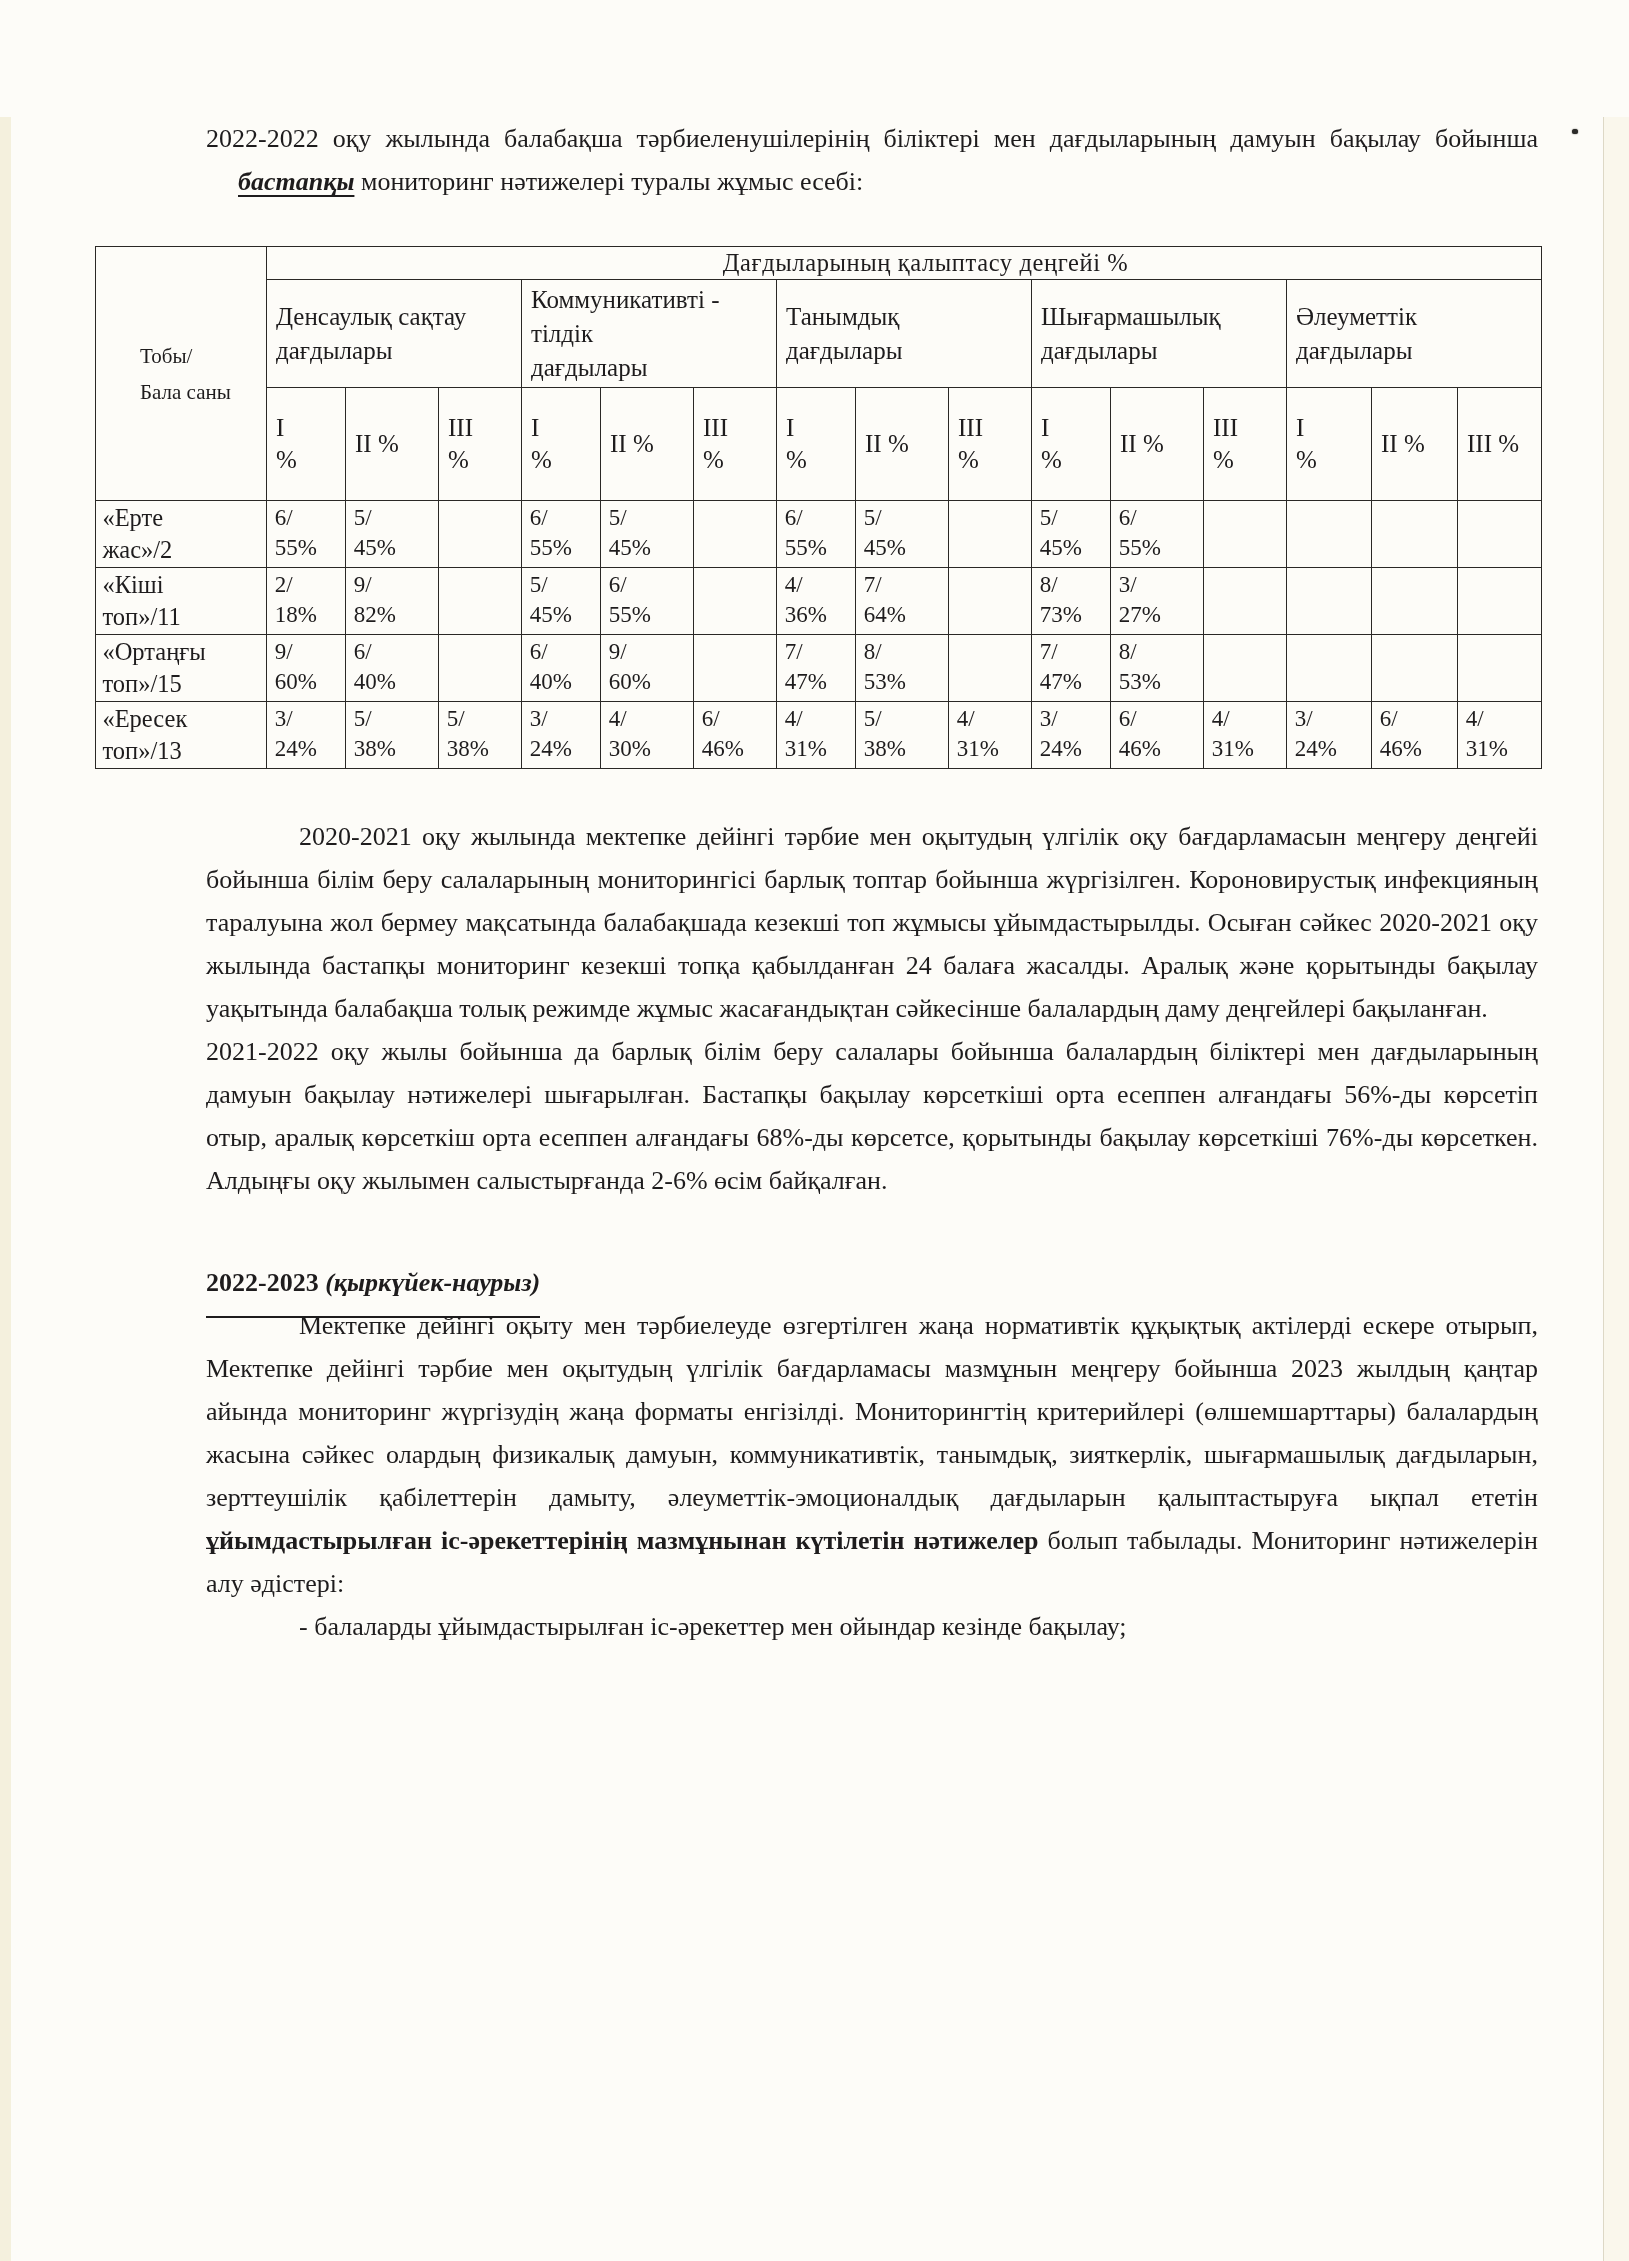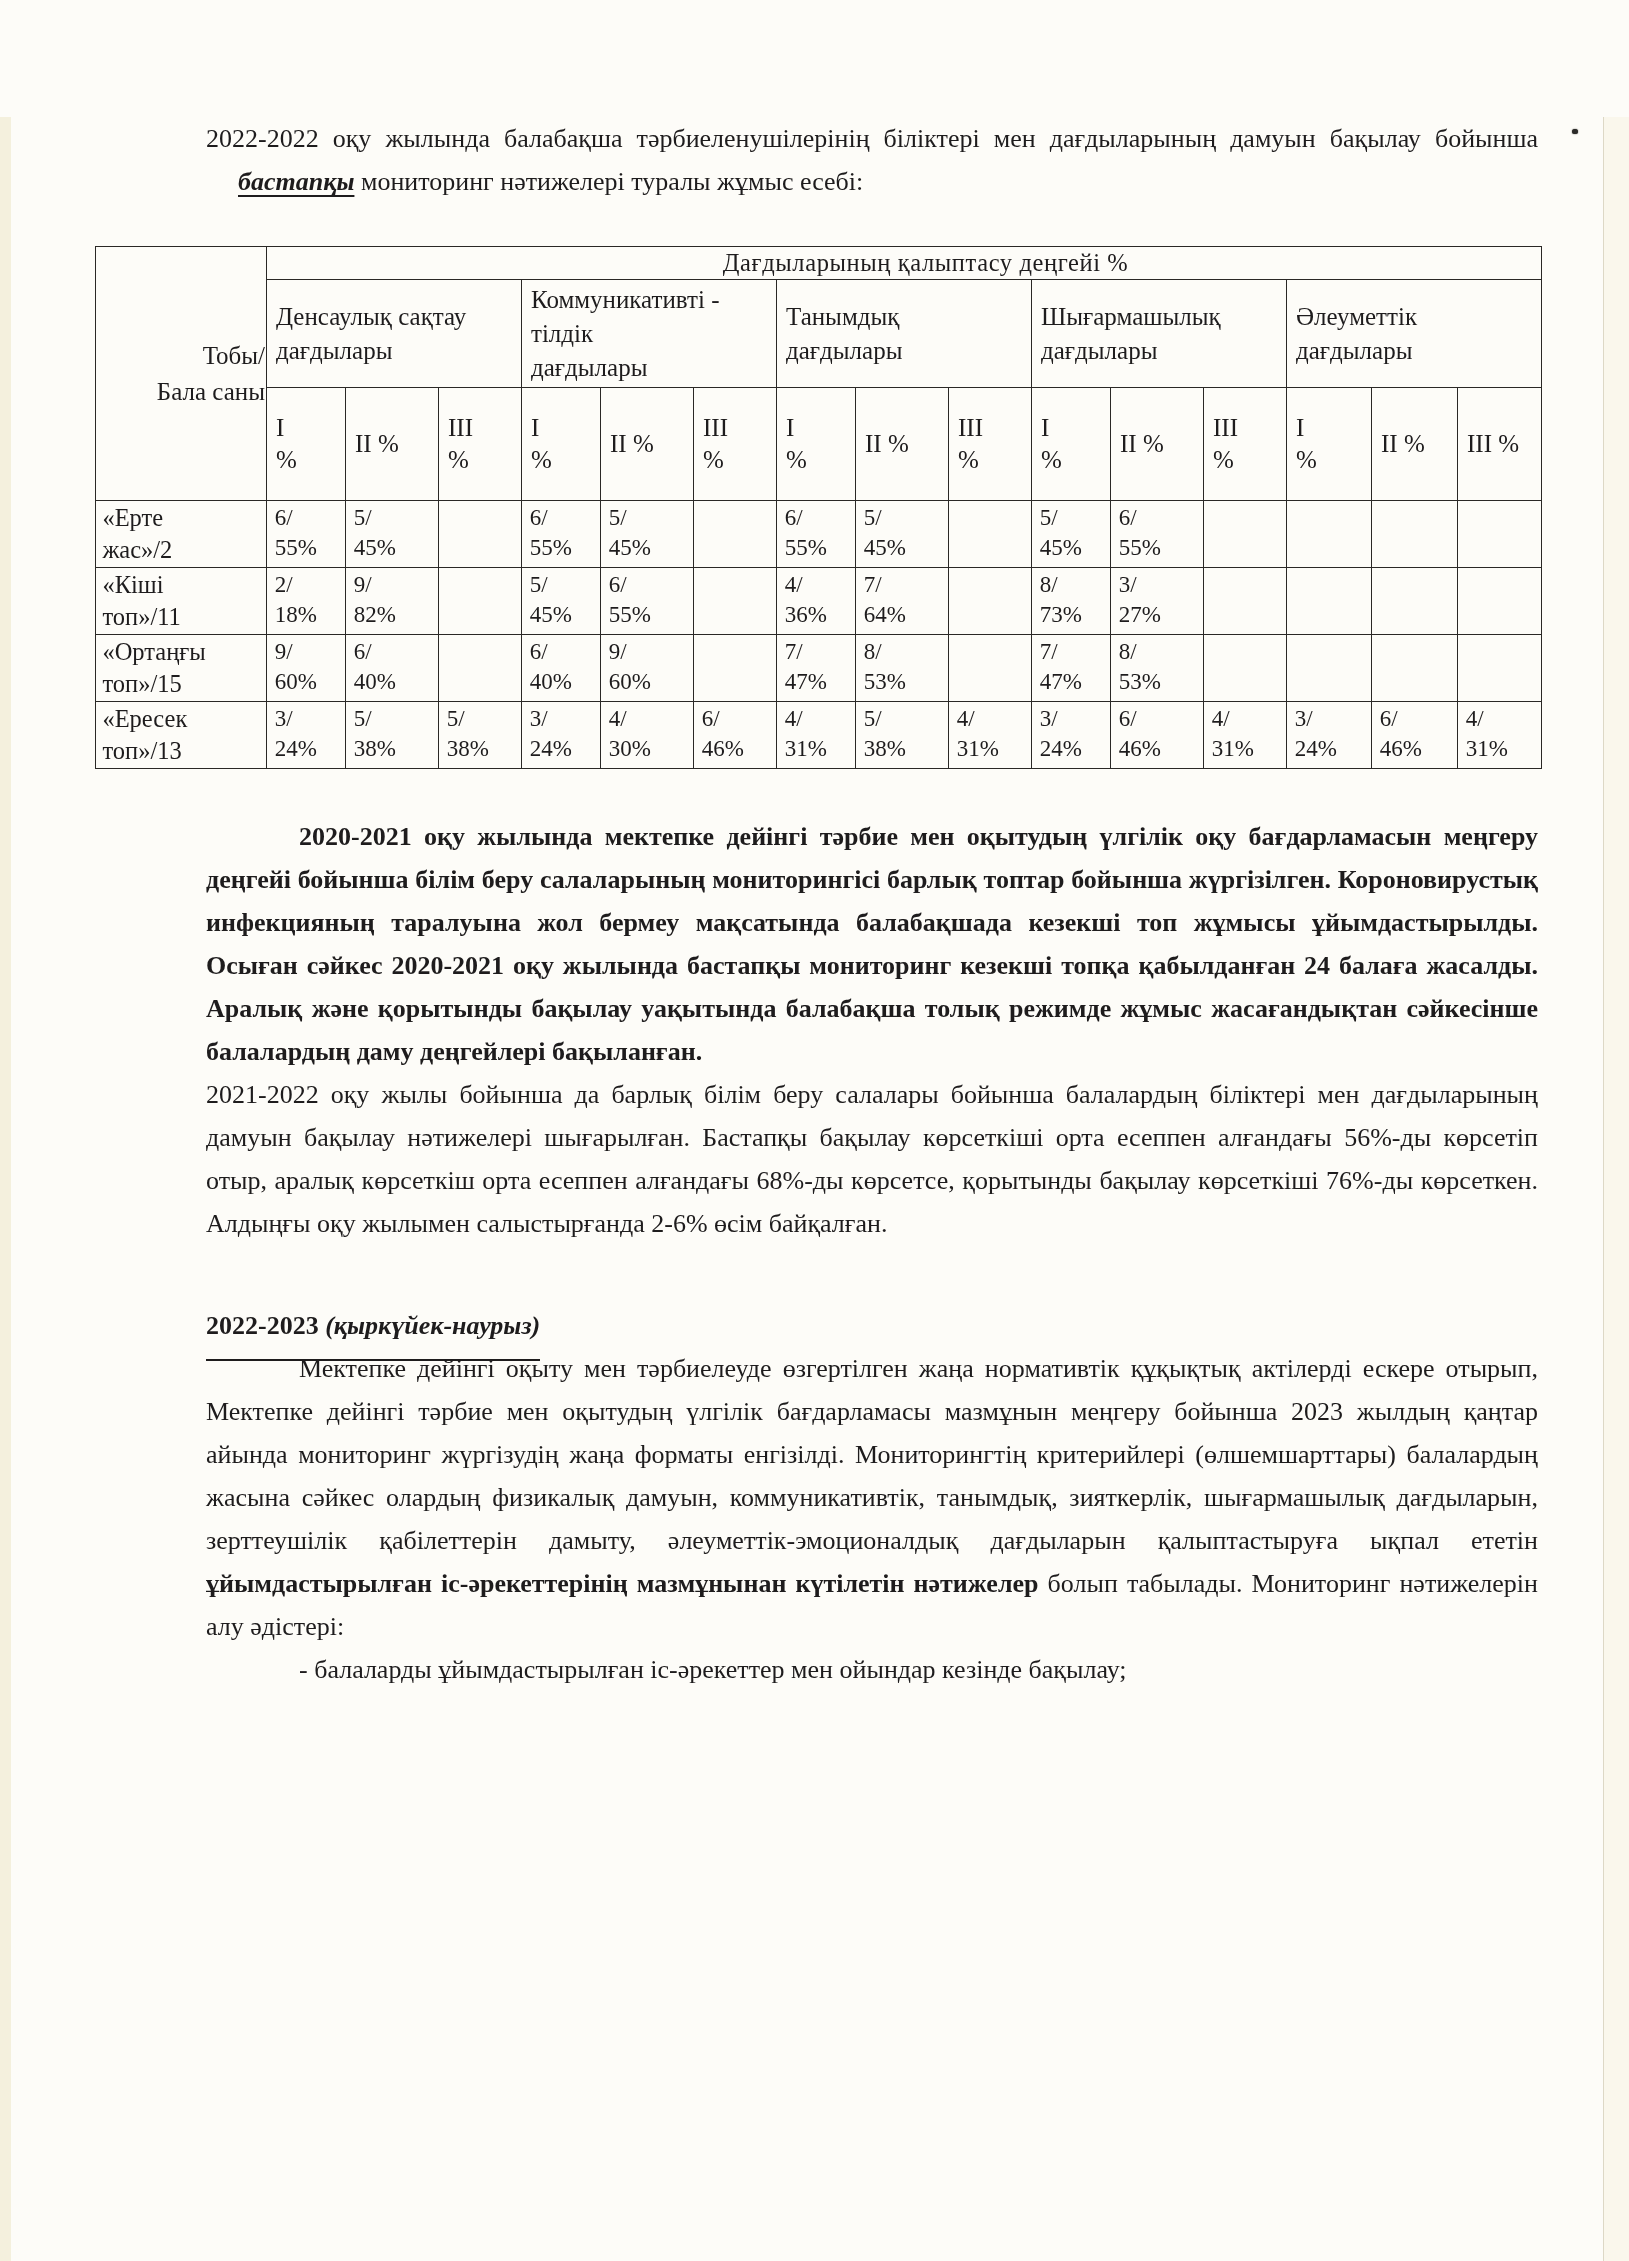--- a/index.html
+++ b/index.html
@@ -44,21 +44,21 @@
     text-decoration-thickness: 1.9px;
     text-underline-offset: 4.5px;
     margin-left: 32px;
   }
   .para {
     margin: 0 92px 0 206px;
     font-size: 26px; line-height: 43px;
     text-align: justify;
   }
   .para.indent { text-indent: 93px; }
-  .p-first { margin-top: 46px; font-weight: bold; }
+  .p-first { margin-top: 46px; }
   .section-heading {
     margin: 59px 92px 0 206px;
     font-size: 26px; line-height: 43px;
     font-weight: bold;
   }
   .section-heading .underline-wrap {
     border-bottom: 2.6px solid #1e1c1d;
     padding-bottom: 19px;
   }
   .heading-season { font-style: italic; }
@@ -77,22 +77,22 @@
     font-weight: normal;
     overflow: hidden;
   }
   tr.r1 th { height: 30px; padding-left: 44px; }
   th.main-head {
     font-size: 24.5px; font-weight: bold;
     text-align: center; vertical-align: middle;
     letter-spacing: 0.6px;
   }
   th.corner {
-    font-size: 25px; line-height: 36px;
-    text-align: right; vertical-align: middle;
+    font-size: 21px; line-height: 36px;
+    text-align: left; vertical-align: middle;
     padding-left: 9px;
   }
   tr.r2 th {
     height: 94px;
     font-size: 25px; line-height: 34px;
     text-align: left; vertical-align: middle;
     padding: 2.6px 3.9px 2.6px 9px;
   }
   tr.r3 th {
     height: 110px;

